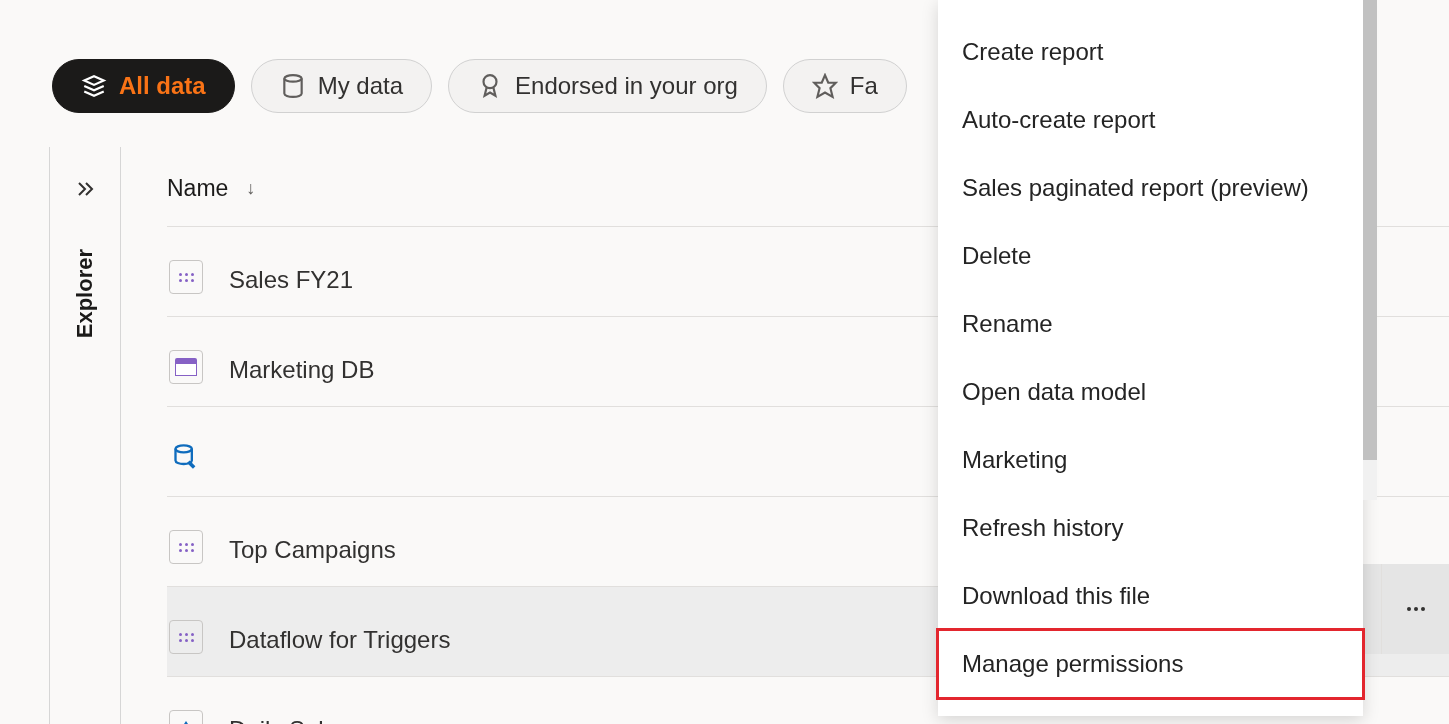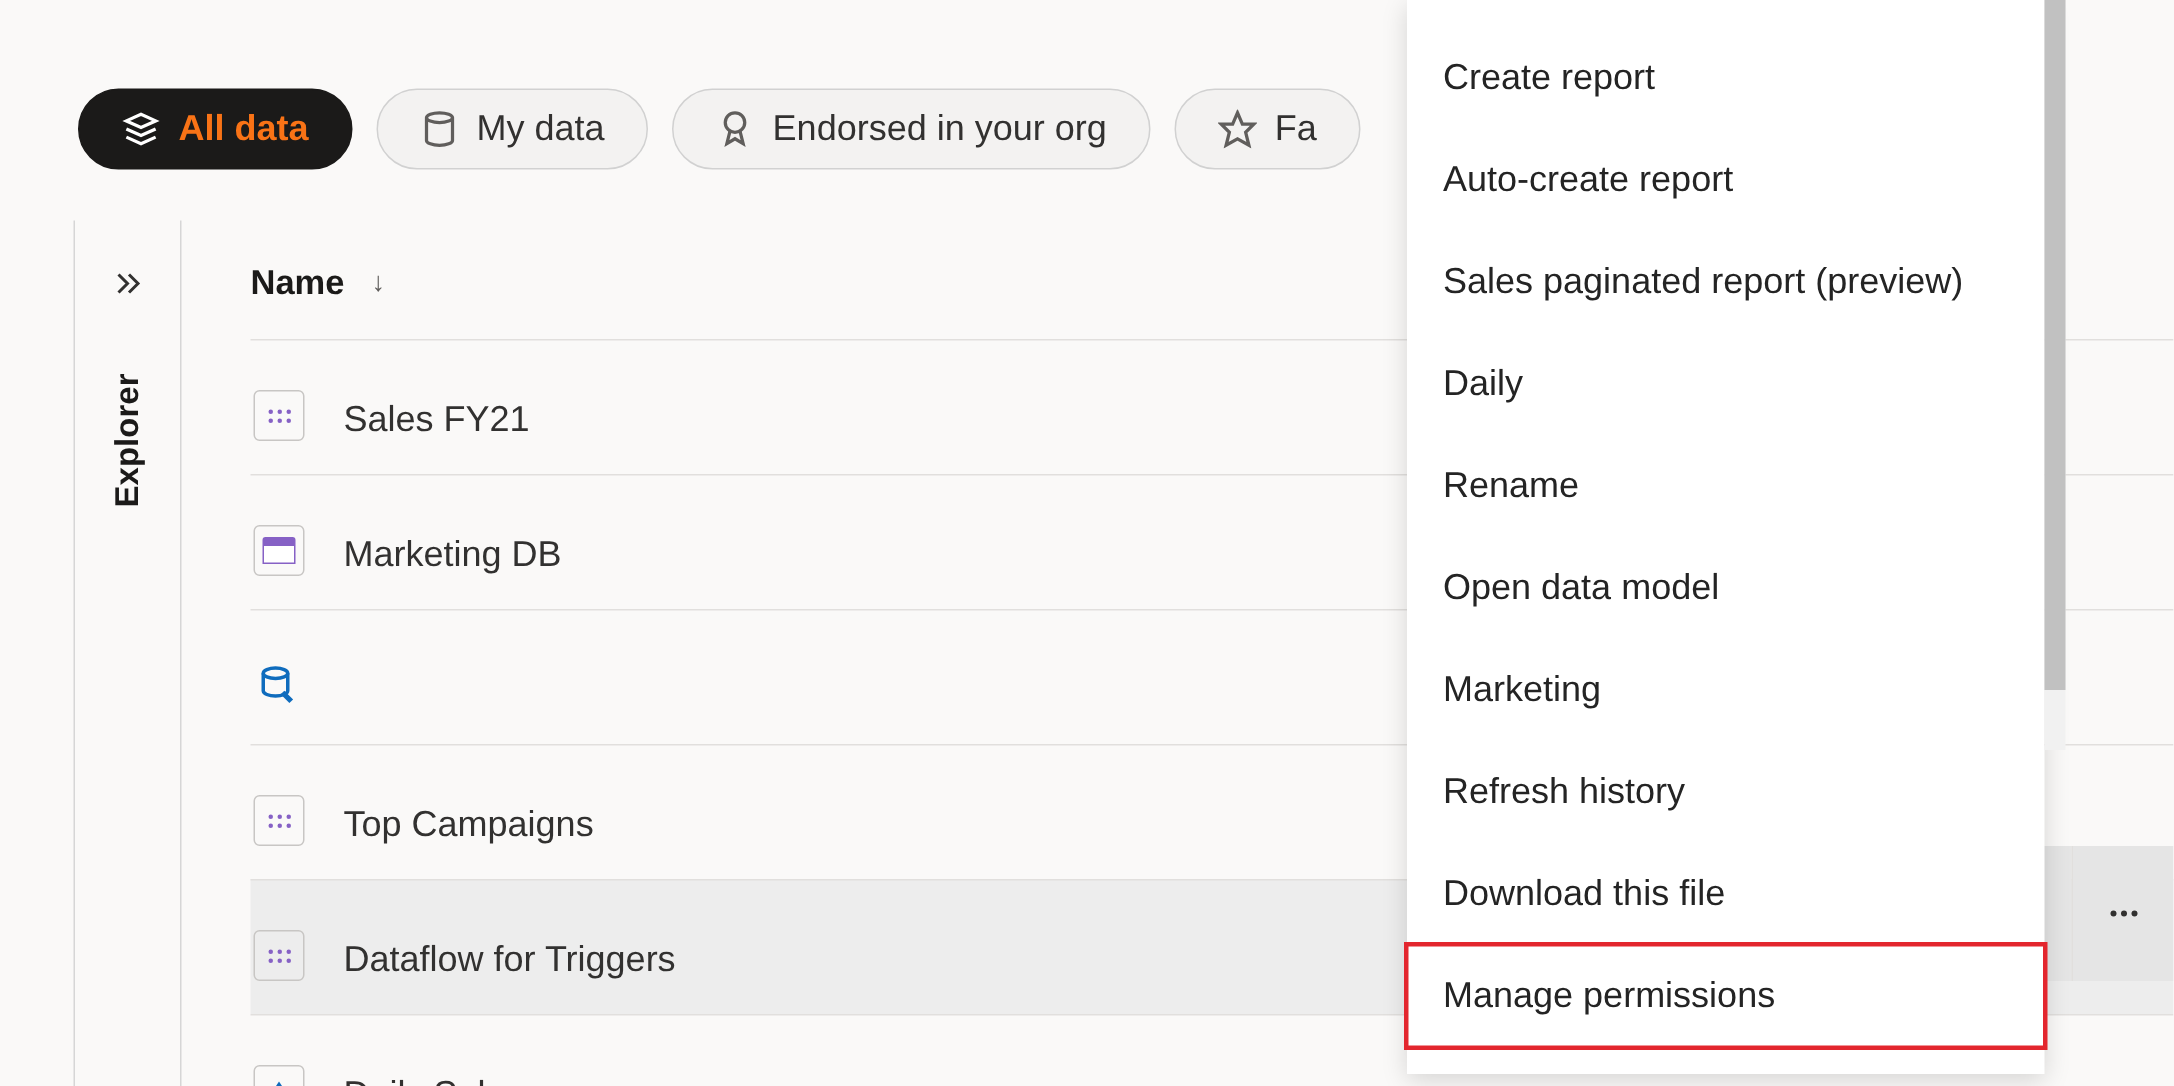--- a/index.html
+++ b/index.html
@@ -67,21 +67,21 @@
     .main {
       flex: 1;
       padding-left: 46px;
     }
     .col-header {
       display: flex;
       align-items: center;
       gap: 18px;
       padding: 28px 0 24px 0;
       font-size: 23px;
-      font-weight: 700;
+      font-weight: 400;
       color: #1b1a19;
     }
     .sort-arrow { color: #605e5c; font-size: 18px; }
 
     .rows { }
     .row {
       display: flex;
       align-items: flex-end;
       gap: 26px;
       padding: 22px 0 22px 2px;
@@ -327,21 +327,21 @@
       </div>
 
     </div>
   </div>
 </div>
 
 <div class="context-menu">
   <div class="menu-item">Create report</div>
   <div class="menu-item">Auto-create report</div>
   <div class="menu-item">Sales paginated report (preview)</div>
-  <div class="menu-item">Daily</div>
+  <div class="menu-item">Delete</div>
   <div class="menu-item">Rename</div>
   <div class="menu-item">Open data model</div>
   <div class="menu-item">Marketing</div>
   <div class="menu-item">Refresh history</div>
   <div class="menu-item">Download this file</div>
   <div class="menu-item highlighted">Manage permissions</div>
   <div class="menu-scrollbar">
     <div class="menu-scrollbar-thumb"></div>
   </div>
 </div>

